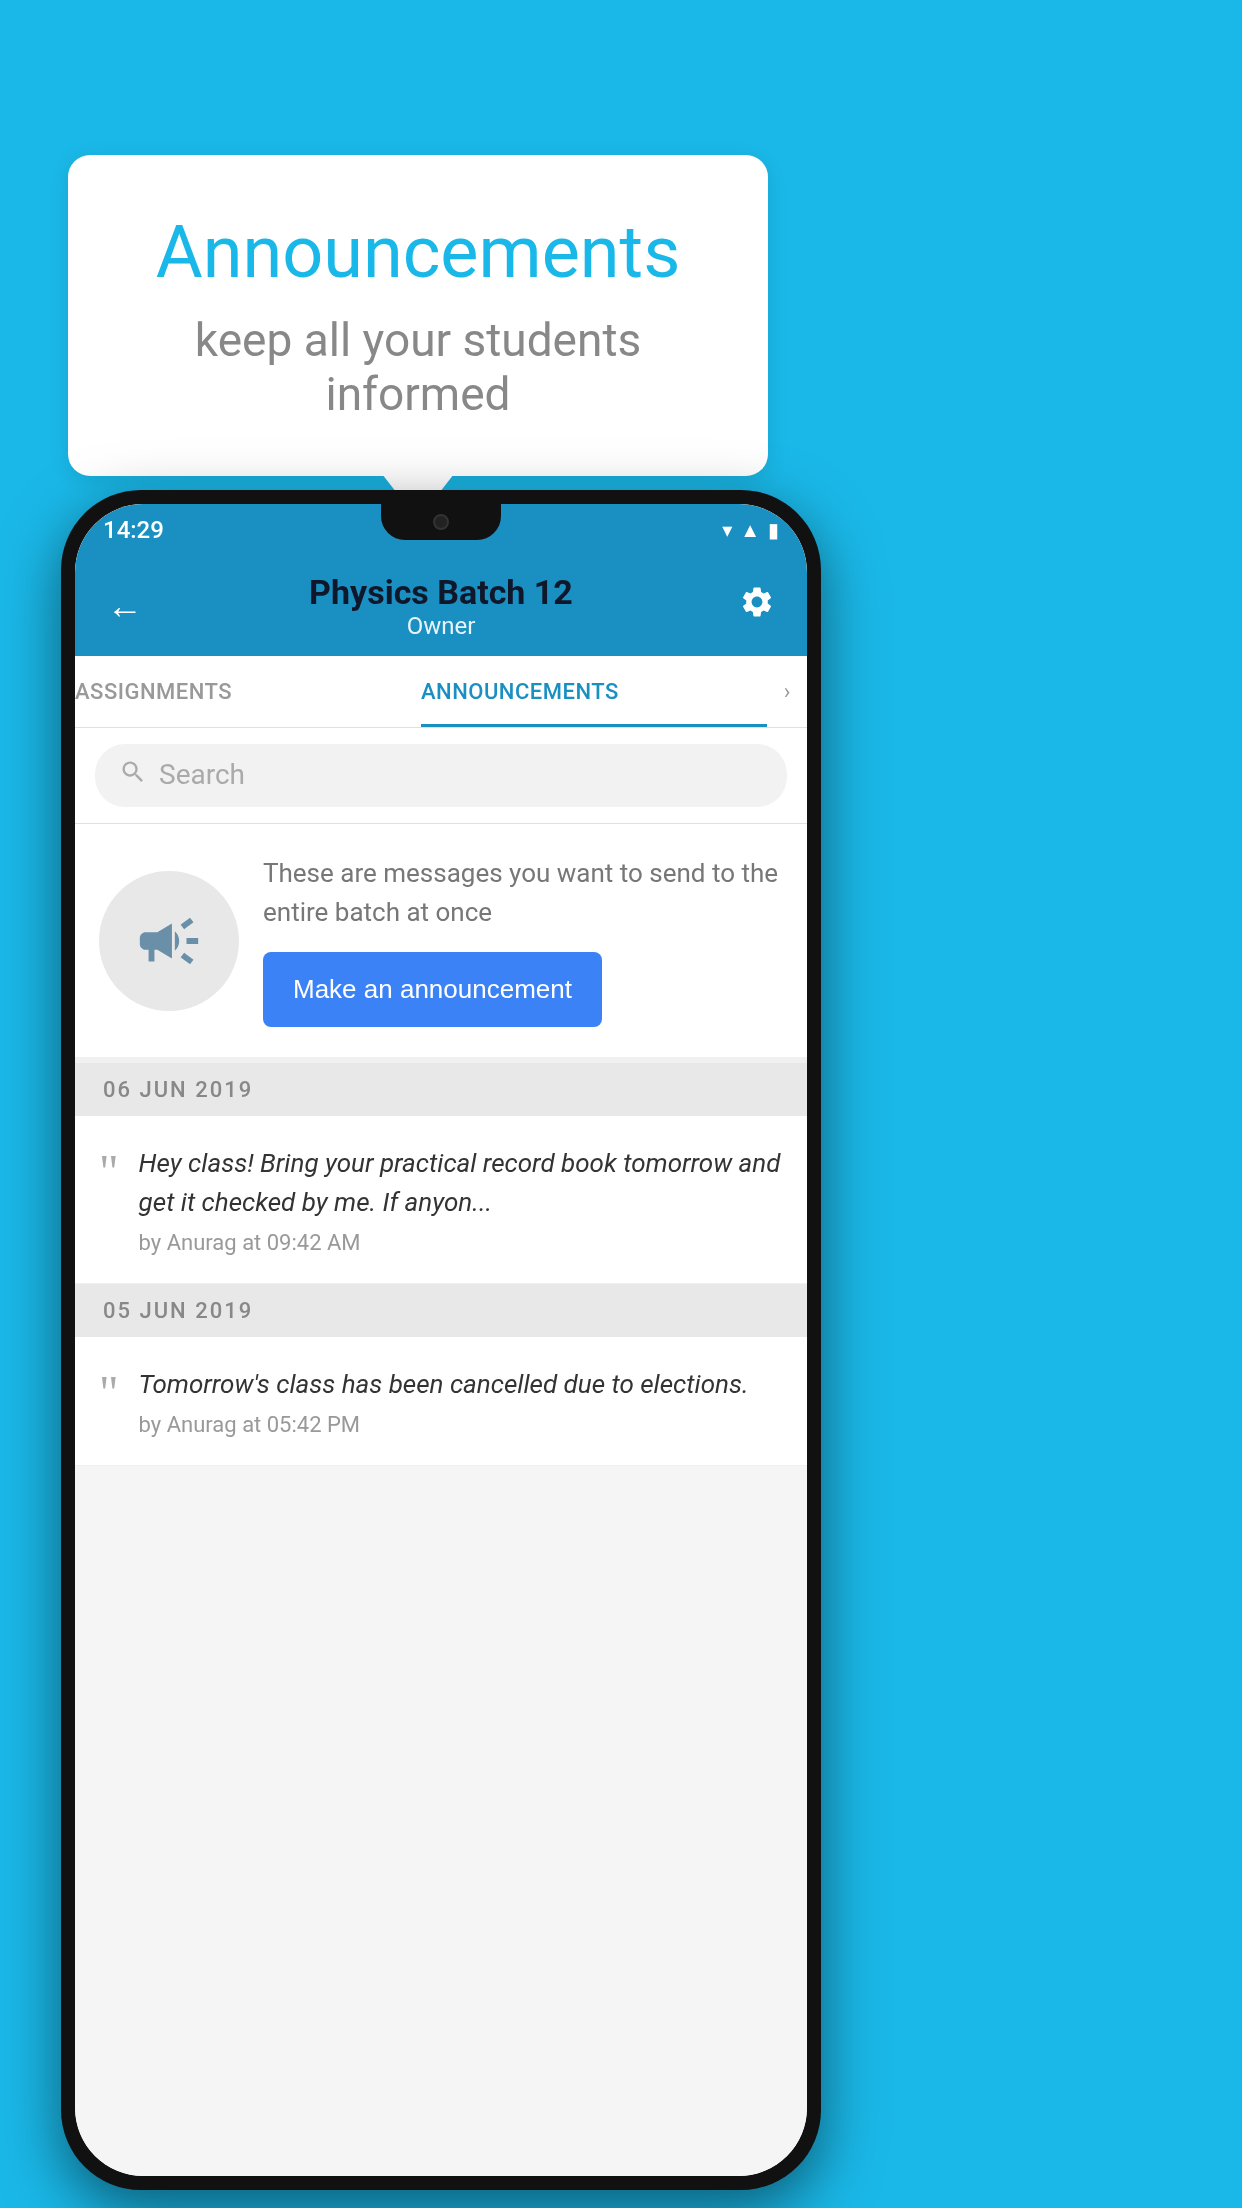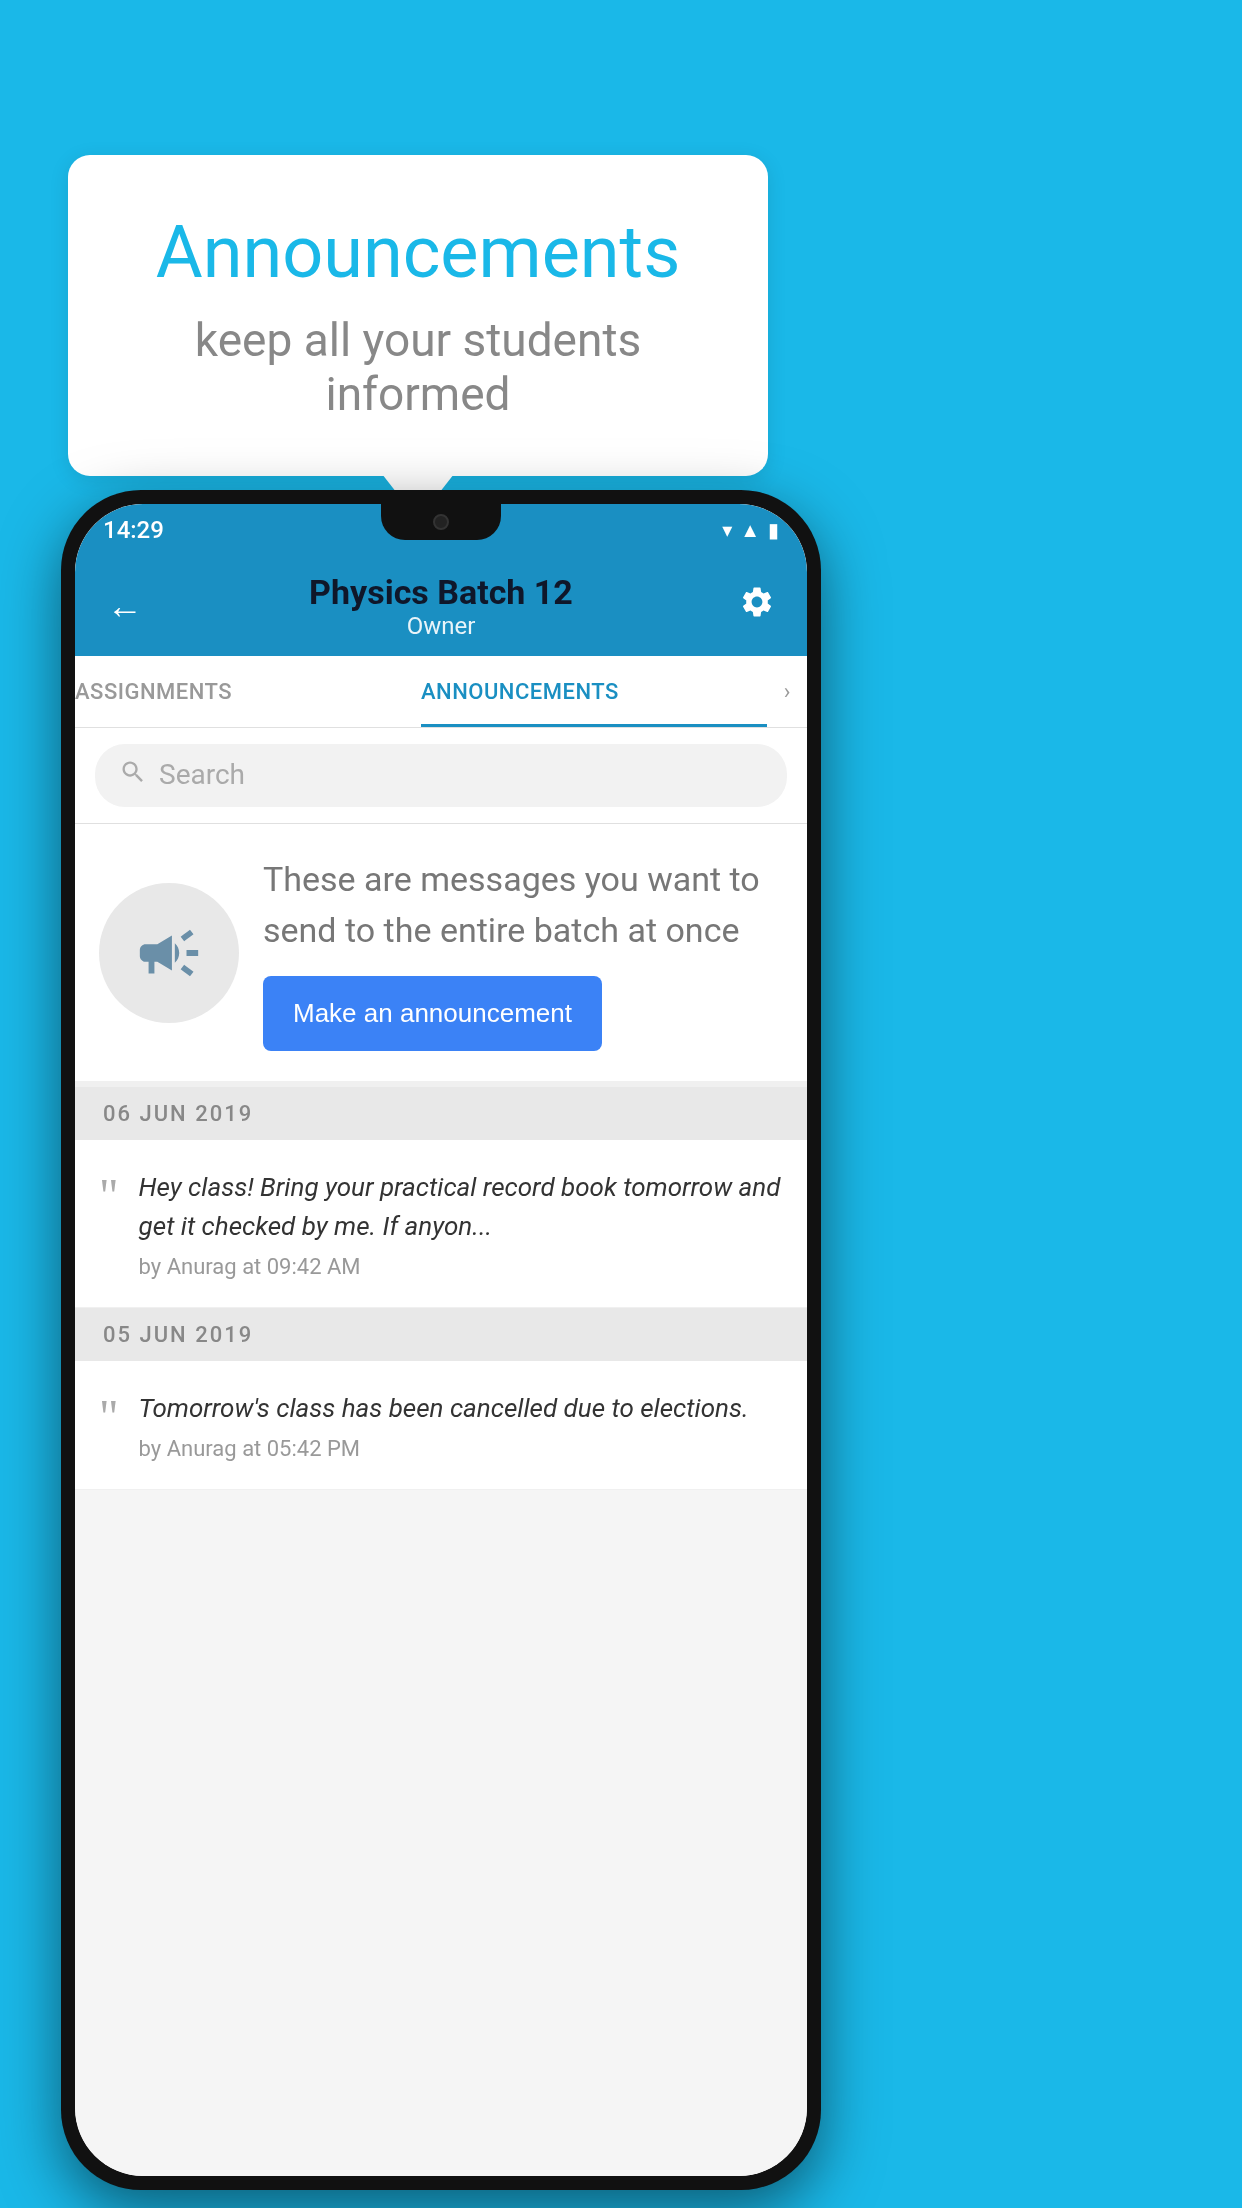--- a/index.html
+++ b/index.html
@@ -249,21 +249,21 @@
       display: flex;
       align-items: center;
       justify-content: center;
       flex-shrink: 0;
     }
     .promo-right {
       flex: 1;
     }
     .promo-text {
       color: #777;
-      font-size: 34px;
+      font-size: 26px;
       line-height: 1.5;
       margin-bottom: 20px;
     }
     .make-announcement-btn {
       background: #3b82f6;
       color: #fff;
       border: none;
       border-radius: 8px;
       padding: 22px 30px;
       font-size: 26px;

